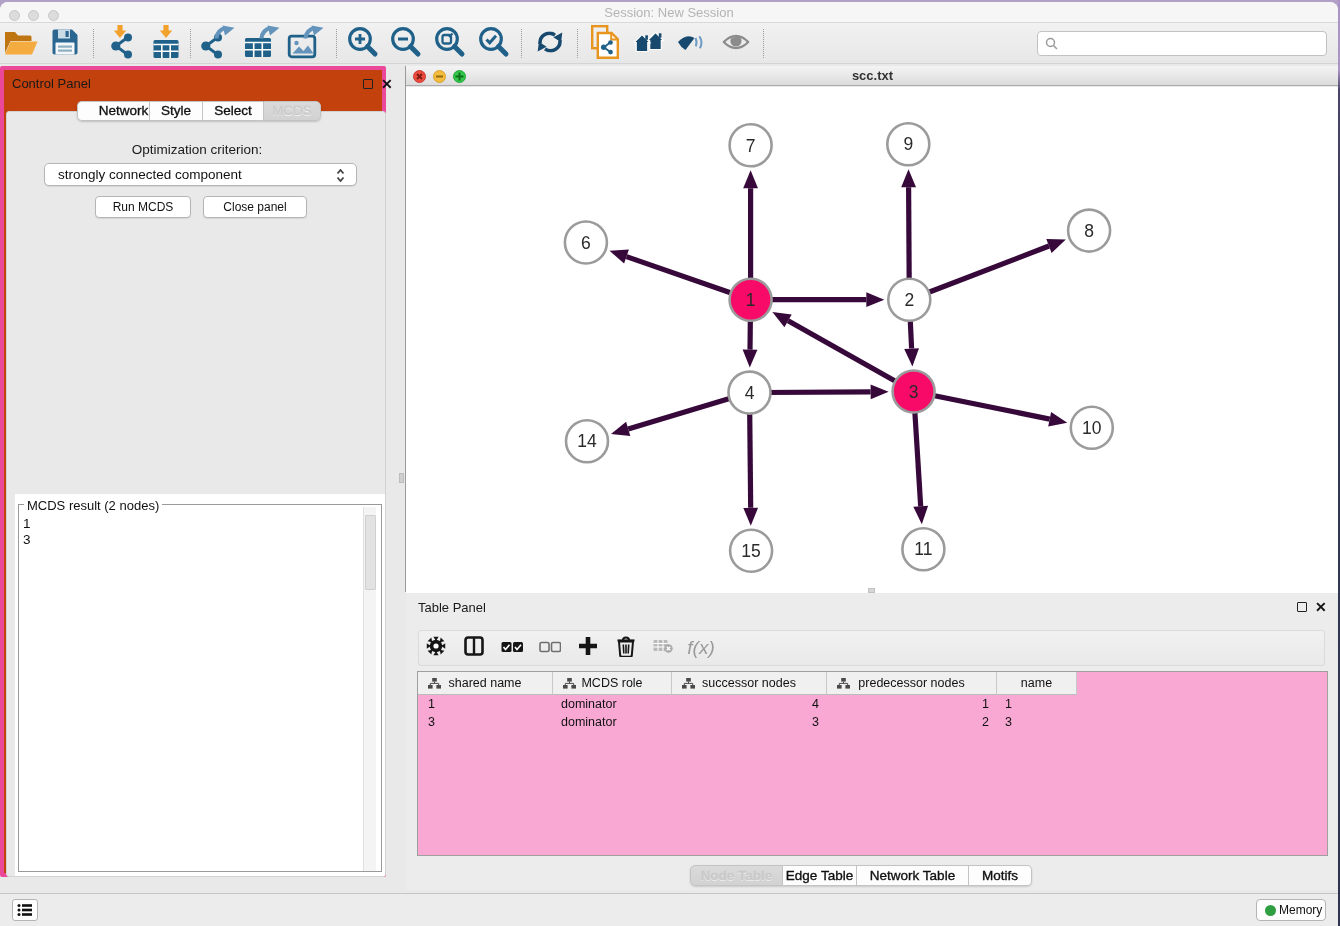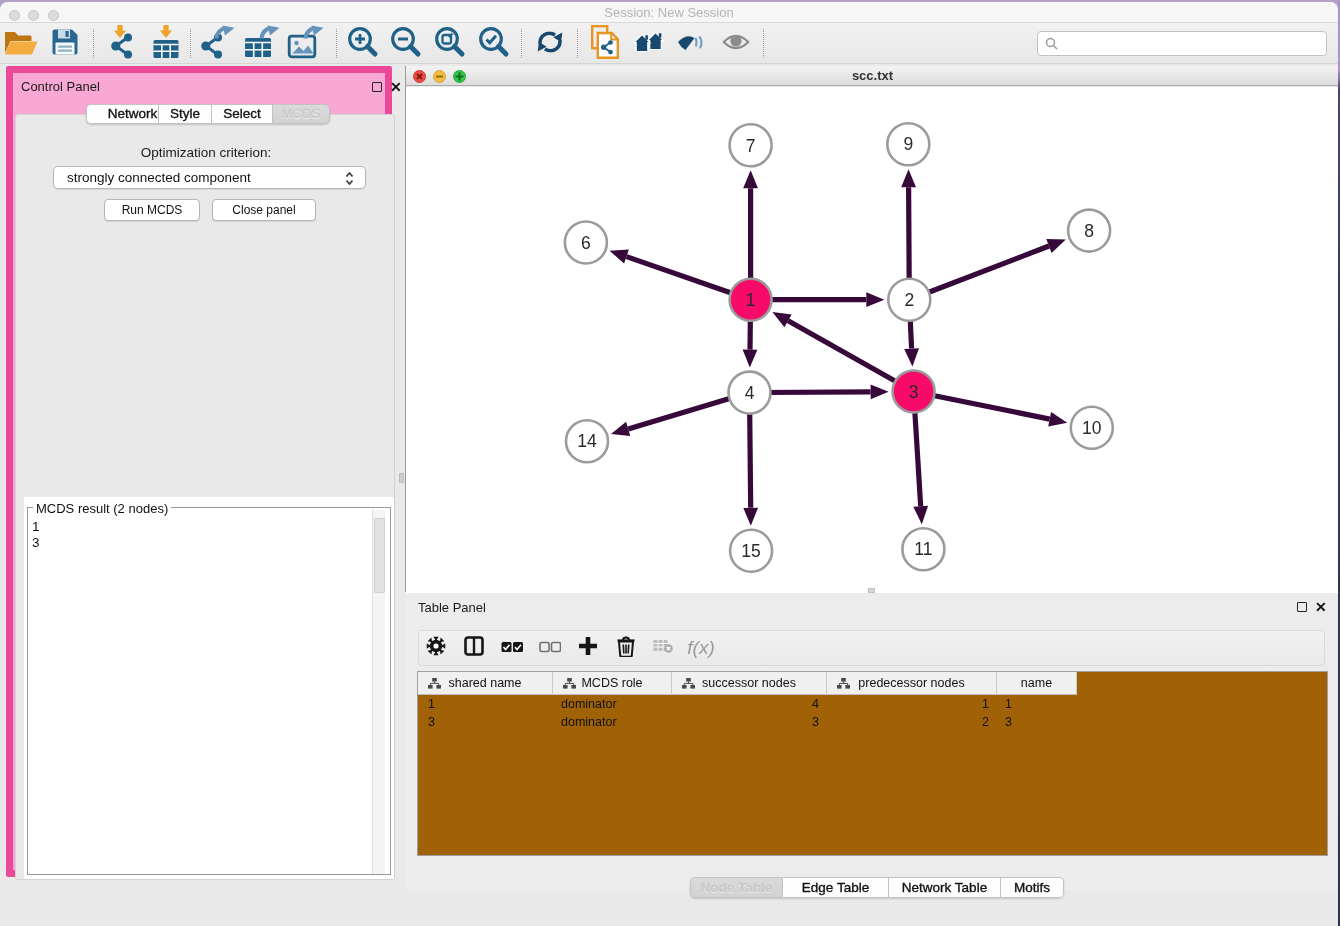--- a/index.html
+++ b/index.html
@@ -11,21 +11,21 @@
 
 #titlebar { position:absolute; left:0; top:0; width:1338px; height:21px; background:#f6f6f6; border-bottom:1px solid #d8d8d8; }
 .tl { position:absolute; top:8px; width:11px; height:11px; border-radius:50%; background:#dcdcdc; border:1px solid #c7c7c7; }
 #wintitle { position:absolute; top:3px; left:0; width:1338px; text-align:center; font-size:13px; color:#b4b4b4; }
 
 #toolbar { position:absolute; left:0; top:21px; width:1338px; height:41px; background:linear-gradient(#f1f1f1,#e7e7e7); border-bottom:1px solid #d4d4d4; }
 .sep { position:absolute; top:6px; height:29px; width:0; border-left:1px dotted #9a9a9a; }
 .ticon { position:absolute; top:21px; transform:translate(-50%,-50%); }
 #searchbox { position:absolute; left:1037px; top:8px; width:290px; height:25px; background:#fff; border:1px solid #c2c2c2; border-radius:4px; }
 
-#cpanel { position:absolute; left:6px; top:64px; width:386px; height:811px; background:#f9a8d4; border:7px solid #ec4899; border-radius:2px; }
+#cpanel { position:absolute; left:0; top:64px; width:386px; height:811px; background:#c2410c; border:4px solid #ec4899; border-radius:2px; }
 #cpanel .hdr { position:absolute; left:8px; top:6px; font-size:13px; color:#1a1a1a; }
 .sq-ico { position:absolute; width:10px; height:10px; border:1.6px solid #222; border-radius:1px; }
 .x-ico { position:absolute; font-size:14px; font-weight:bold; color:#111; line-height:12px; }
 #tabcontent { position:absolute; left:2px; top:41px; width:380px; height:766px; background:#e9e9e9; border:1px solid #d2d2d2; border-radius:3px; }
 #tabs { position:absolute; left:73px; top:31px; height:20px; display:flex; font-size:13.5px; z-index:5; border-radius:5px; box-shadow:0 1px 2px rgba(0,0,0,0.18); }
 #tabs .tab { background:#fdfdfd; border:1px solid #c3c3c3; border-right:none; line-height:18px; color:#111; text-align:center; -webkit-text-stroke:0.35px currentColor; }
 #tabs .tab:first-child { border-radius:5px 0 0 5px;padding-left:20px; }
 #tabs .tab.sel { background:linear-gradient(#dadada,#d2d2d2); border-radius:0 5px 5px 0; border-right:1px solid #c3c3c3; color:#c9c9c9; text-shadow:0 1px 0 #f5f5f5; }
 #optlabel { position:absolute; left:0; top:30px; width:380px; text-align:center; font-size:13.5px; color:#1a1a1a; }
 #dropdown { position:absolute; left:37px; top:51px; width:313px; height:23px; background:#fff; border:1px solid #b5b5b5; border-radius:5px; font-size:13.5px; color:#111; line-height:21px; padding-left:13px; box-shadow:0 1px 1px rgba(0,0,0,0.08); }
@@ -38,24 +38,24 @@
 #resultthumb { position:absolute; left:1px; top:8px; width:11px; height:75px; background:#e2e2e2; border:1px solid #d0d0d0; border-radius:1px; }
 
 #netwin { position:absolute; left:405px; top:64px; width:933px; height:526px; border-left:1.5px solid #9a9a9a; }
 #nettitle { position:absolute; left:0; top:0; width:933px; height:20px; background:linear-gradient(#f4f4f4,#dcdcdc); border-bottom:1px solid #ababab; font-size:13px; font-weight:bold; color:#333; text-align:center; line-height:19px; }
 .ball { position:absolute; top:4px; width:13px; height:13px; border-radius:50%; }
 #netcanvas { position:absolute; left:0; top:21px; width:933px; height:506px; background:#fff; }
 
 #tpanel { position:absolute; left:406px; top:591px; width:931px; height:297px; background:#ececec; }
 #tpanel .hdr { position:absolute; left:12px; top:7px; font-size:13px; color:#1a1a1a; }
 #ttoolbar { position:absolute; left:12px; top:37px; width:907px; height:36px; background:linear-gradient(#f1f1f1,#e9e9e9); border:1px solid #dadada; border-radius:3px; }
-#ttable { position:absolute; left:11px; top:78px; width:911px; height:185px; background:#a16207; border:1px solid #9f9f9f; }
+#ttable { position:absolute; left:11px; top:78px; width:911px; height:185px; background:#f9a8d4; border:1px solid #9f9f9f; }
 .th { position:absolute; top:0; height:23px; background:#f0f0f0; border-right:1px solid #c9c9c9; border-bottom:1px solid #bcbcbc; font-size:12.5px; color:#111; text-align:center; line-height:22px; }
 .td { position:absolute; font-size:12.5px; color:#111; height:18px; line-height:18px; }
-#btabs { position:absolute; left:284px; top:284px; height:21px; display:flex; font-size:13.5px; border-radius:5px; box-shadow:0 1px 2px rgba(0,0,0,0.15); }
+#btabs { position:absolute; left:284px; top:272px; height:21px; display:flex; font-size:13.5px; border-radius:5px; box-shadow:0 1px 2px rgba(0,0,0,0.15); }
 #btabs .tab { background:#fdfdfd; border:1px solid #c3c3c3; border-left:none; line-height:19px; color:#111; text-align:center; -webkit-text-stroke:0.35px currentColor; }
 #btabs .tab.sel { background:linear-gradient(#dadada,#d2d2d2); border-radius:5px 0 0 5px; border-left:1px solid #c3c3c3; color:#c9c9c9; text-shadow:0 1px 0 #f3f3f3; font-weight:bold; }
 #btabs .tab:last-child { border-radius:0 5px 5px 0; }
 
 #statusbar { position:absolute; left:0; top:891px; width:1338px; height:33px; background:#ececec; border-top:1px solid #c6c6c6; }
 #listbtn { position:absolute; left:12px; top:5px; width:26px; height:22px; background:#fdfdfd; border:1px solid #b5b5b5; border-radius:3px; }
 #membtn { position:absolute; left:1256px; top:5px; width:70px; height:22px; background:#fdfdfd; border:1px solid #b5b5b5; border-radius:4px; font-size:12px; color:#111; line-height:20px; text-align:left; padding-left:22px; }
 #memdot { position:absolute; left:8px; top:5px; width:11px; height:11px; border-radius:50%; background:#2f9e41; }
 
 #rstrip { position:absolute; left:1338px; top:0; width:2px; height:926px; background:linear-gradient(#ab93c6 0px,#ab93c6 70px,#4a4468 90px,#333a55 300px,#2e3450 926px); }
@@ -401,21 +401,34 @@
           <div class="td" style="left:409px;top:22.5px;width:162px;text-align:right;">1</div>
           <div class="td" style="left:587px;top:22.5px;width:60px;">1</div>
           <div class="td" style="left:10px;top:40.5px;width:100px;">3</div>
           <div class="td" style="left:143px;top:40.5px;width:100px;">dominator</div>
           <div class="td" style="left:254px;top:40.5px;width:147px;text-align:right;">3</div>
           <div class="td" style="left:409px;top:40.5px;width:162px;text-align:right;">2</div>
           <div class="td" style="left:587px;top:40.5px;width:60px;">3</div>
         </div>
     <div id="btabs">
       <div class="tab sel" style="width:93px">Node Table</div>
-      <div class="tab" style="width:106px">Edge Table</div>
+      <div class="tab" style="width:74px">Edge Table</div>
       <div class="tab" style="width:112px">Network Table</div>
       <div class="tab" style="width:63px">Motifs</div>
     </div>
   </div>
 
+  <div id="statusbar">
+    <div id="listbtn">
+      <svg width="16" height="14" viewBox="0 0 16 14" style="position:absolute;left:4px;top:3px">
+        <circle cx="2" cy="2.5" r="1.5" fill="#111"></circle>
+            <rect x="5" y="1.2" width="10" height="2.6" fill="#111"></rect>
+        <circle cx="2" cy="7" r="1.5" fill="#111"></circle>
+            <rect x="5" y="5.7" width="10" height="2.6" fill="#111"></rect>
+        <circle cx="2" cy="11.5" r="1.5" fill="#111"></circle>
+            <rect x="5" y="10.2" width="10" height="2.6" fill="#111"></rect>
+      </svg>
+    </div>
+    <div id="membtn">Memory<div id="memdot"></div></div>
+  </div>
 </div>
 <div id="rstrip"></div>
 </div>
 
 </body></html>

